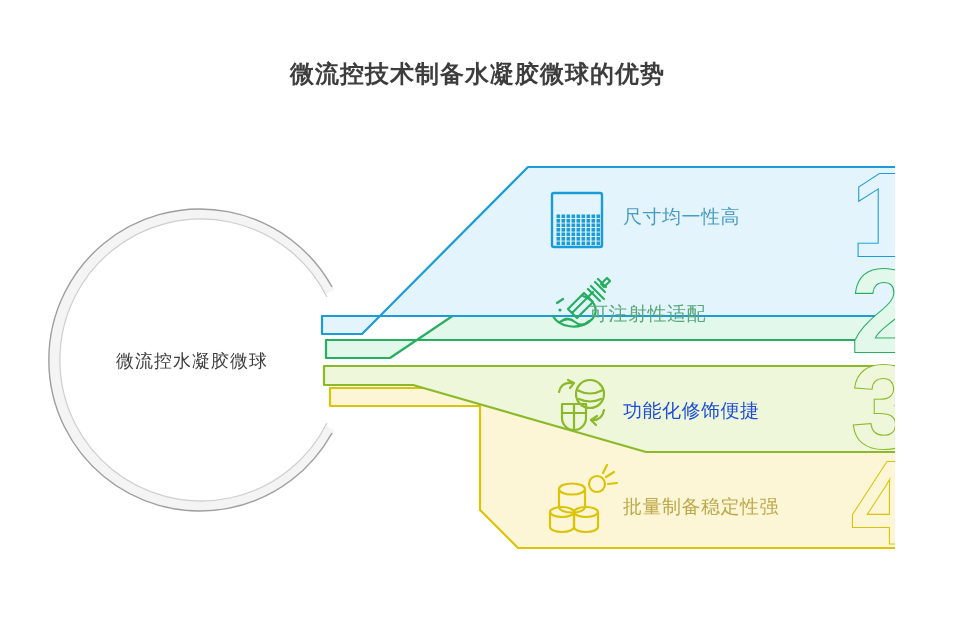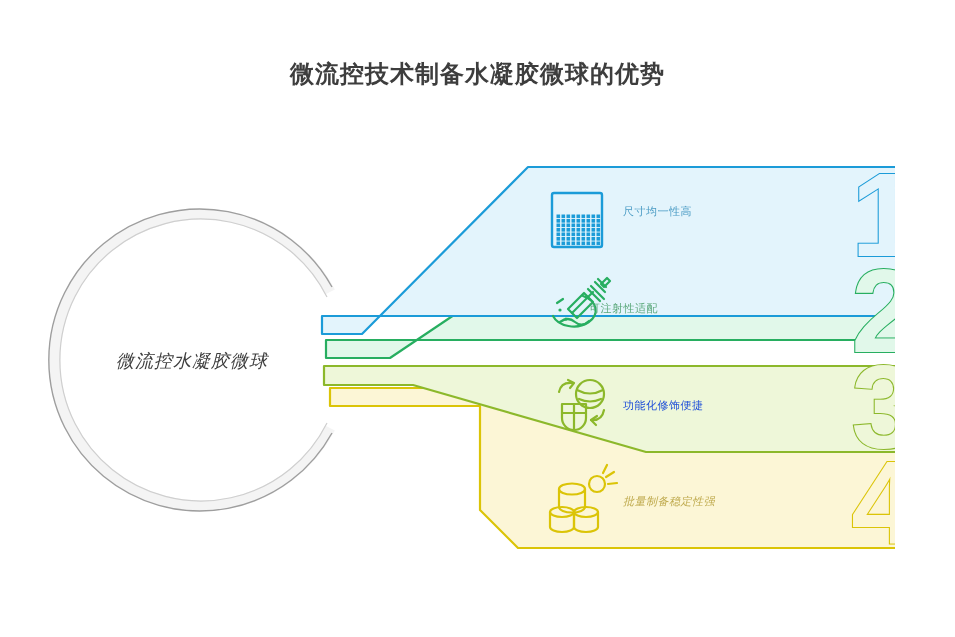--- a/index.html
+++ b/index.html
@@ -28,32 +28,31 @@
     color: #3d3d3d;
     letter-spacing: 1px;
   }
   #diagram {
     position: absolute;
     left: 0;
     top: 0;
   }
   .band-label {
     position: absolute;
-    font-size: 11px;
+    font-size: 19px;
     letter-spacing: 0.5px;
     white-space: nowrap;
   }
   #circle-label {
     position: absolute;
     width: 290px;
     text-align: center;
     font-size: 18px;
     color: #3d3d3d;
     letter-spacing: 1px;
-    font-style: italic;
   }
 </style>
 </head>
 <body>
 
 <div id="stage">
 
   <div id="page-title">微流控技术制备水凝胶微球的优势</div>
 
   <svg id="diagram" width="955" height="637" viewBox="0 0 955 637">
@@ -225,15 +224,15 @@
       <path d="M 603 473 l 4 -8"></path>
     </g>
 
   </svg>
 
   <div id="circle-label" style="left:47px; top:349px;">微流控水凝胶微球</div>
 
   <div class="band-label" id="label-1" style="left: 623px; top: 204px; color: rgb(74, 155, 196);">尺寸均一性高</div>
   <div class="band-label" id="label-2" style="left: 589px; top: 301px; color: rgb(90, 168, 122);">可注射性适配</div>
   <div class="band-label" id="label-3" style="left: 623px; top: 398px; color: #1d4ed8;">功能化修饰便捷</div>
-  <div class="band-label" id="label-4" style="left: 623px; top: 494px; color: rgb(189, 168, 74); font-style: italic;">批量制备稳定性强</div>
+  <div class="band-label" id="label-4" style="left: 623px; top: 494px; color: rgb(189, 168, 74);">批量制备稳定性强</div>
 
 </div>
 
 </body></html>

